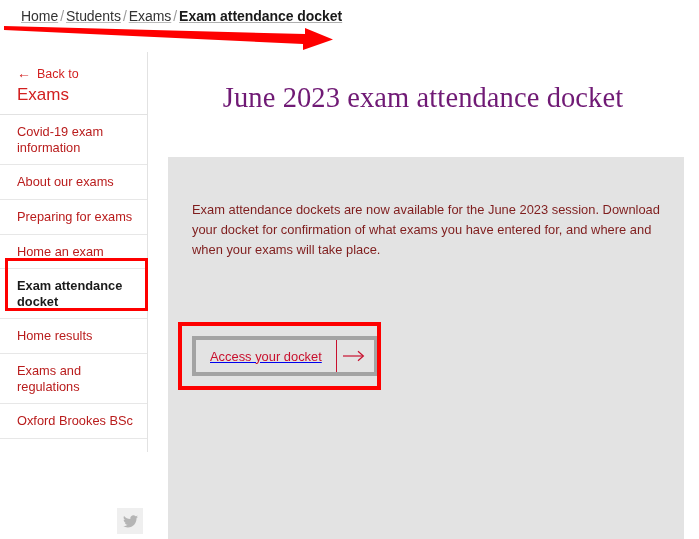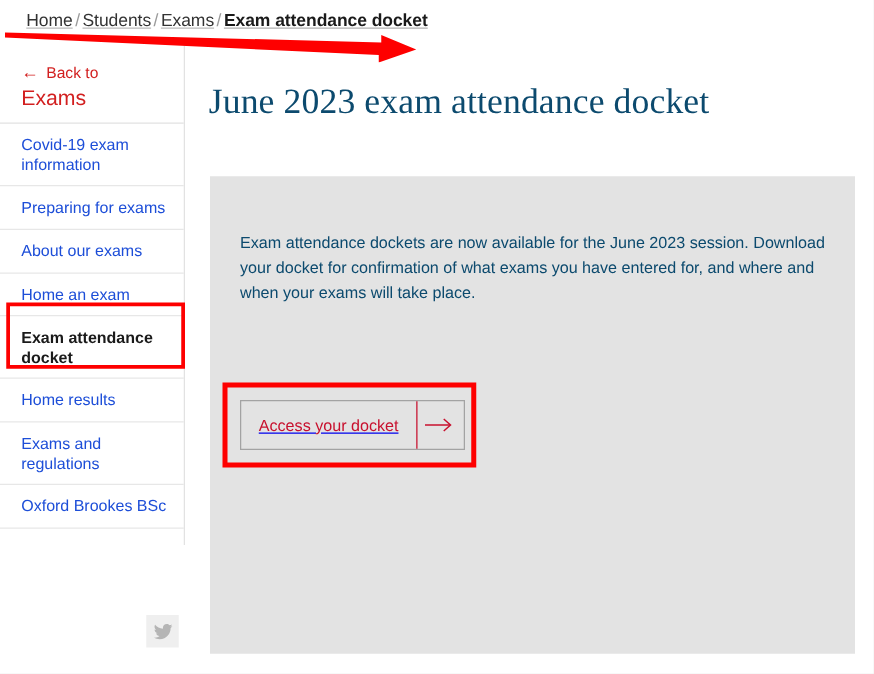--- a/index.html
+++ b/index.html
@@ -52,21 +52,21 @@
     width: 340px;
     height: 30px;
     pointer-events: none;
     z-index: 40;
   }
 
   
   .page {
     position: absolute;
     left: 0;
-    top: 36px;
+    top: 52px;
     width: 615px;
     height: 487px;
     text-decoration: underline;
   }
 
   
   .sidebar {
     position: absolute;
     left: 0;
     top: 0;
@@ -97,21 +97,21 @@
     line-height: 1.1;
   }
 
   .nav-list {
     border-top: 1px solid #e2e2e2;
   }
   .nav-item {
     position: relative;
     padding: 9px 14px 9px 17px;
     font-size: 12.8px;
-    color: #1d4ed8;
+    color: #b91c1c;
     line-height: 1.22;
     border-bottom: 1px solid #e7e7e7;
     cursor: pointer;
   }
   .nav-item.active {
     font-weight: bold;
     color: #1a1a1a;
   }
   .nav-item.two-line { padding-top: 9px; padding-bottom: 9px; }
 
@@ -147,52 +147,53 @@
     top: 0;
     width: 551px;
     height: 487px;
   }
   .page-title {
     margin: 0;
     padding: 30px 20px 0 19px;
     font-family: "Liberation Serif", serif;
     font-weight: normal;
     font-size: 28.5px;
-    color: #0c4a6e;
+    color: #701a75;
     line-height: 1.15;
     letter-spacing: 0.1px;
+    text-align: center;
   }
   .content-panel {
     position: absolute;
     left: 20px;
     top: 105px;
     width: 516px;
     min-height: 382px;
     background: #e3e3e3;
     padding: 43px 24px 20px 24px;
   }
   .content-panel p {
     margin: 0 0 32px 0;
     font-size: 12.9px;
     line-height: 1.55;
-    color: #0c4a6e;
+    color: #7f1d1d;
     max-width: 470px;
   }
   .content-panel p.tight { margin-bottom: 35px; }
 
   
   .cta-wrap {
     position: relative;
     margin-top: 44px;
     display: inline-block;
   }
   .cta {
     display: inline-flex;
     align-items: stretch;
-    border: 1px solid #a3a3a3;
+    border: 4px solid #a3a3a3;
     background: transparent;
     cursor: pointer;
     height: 40px;
   }
   .cta .label {
     display: flex;
     align-items: center;
     padding: 0 14px;
     font-size: 12.9px;
     color: #c8102e;
@@ -235,22 +236,22 @@
 
     <div class="back-link">
       <div class="back-row">
         <span class="arrow-left">←</span><span>Back to</span>
       </div>
       <div class="back-target">Exams</div>
     </div>
 
     <div class="nav-list">
       <div class="nav-item two-line">Covid-19 exam information</div>
+      <div class="nav-item">About our exams</div>
       <div class="nav-item">Preparing for exams</div>
-      <div class="nav-item">About our exams</div>
       <div class="nav-item">Home an exam</div>
       <div class="nav-item two-line active">Exam attendance docket</div>
       <div class="nav-item">Home results</div>
       <div class="nav-item two-line">Exams and regulations</div>
       <div class="nav-item">Oxford Brookes BSc</div>
     </div>
 
     <div class="nav-highlight"></div>
   </nav>
 

